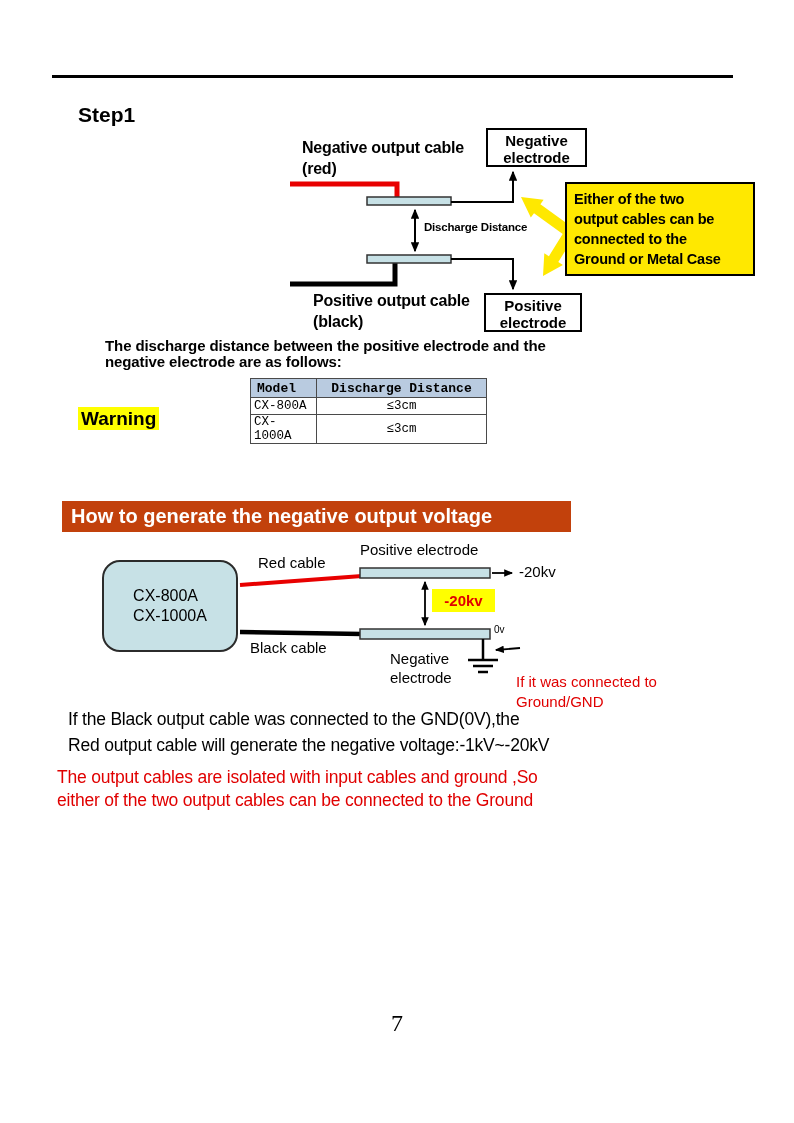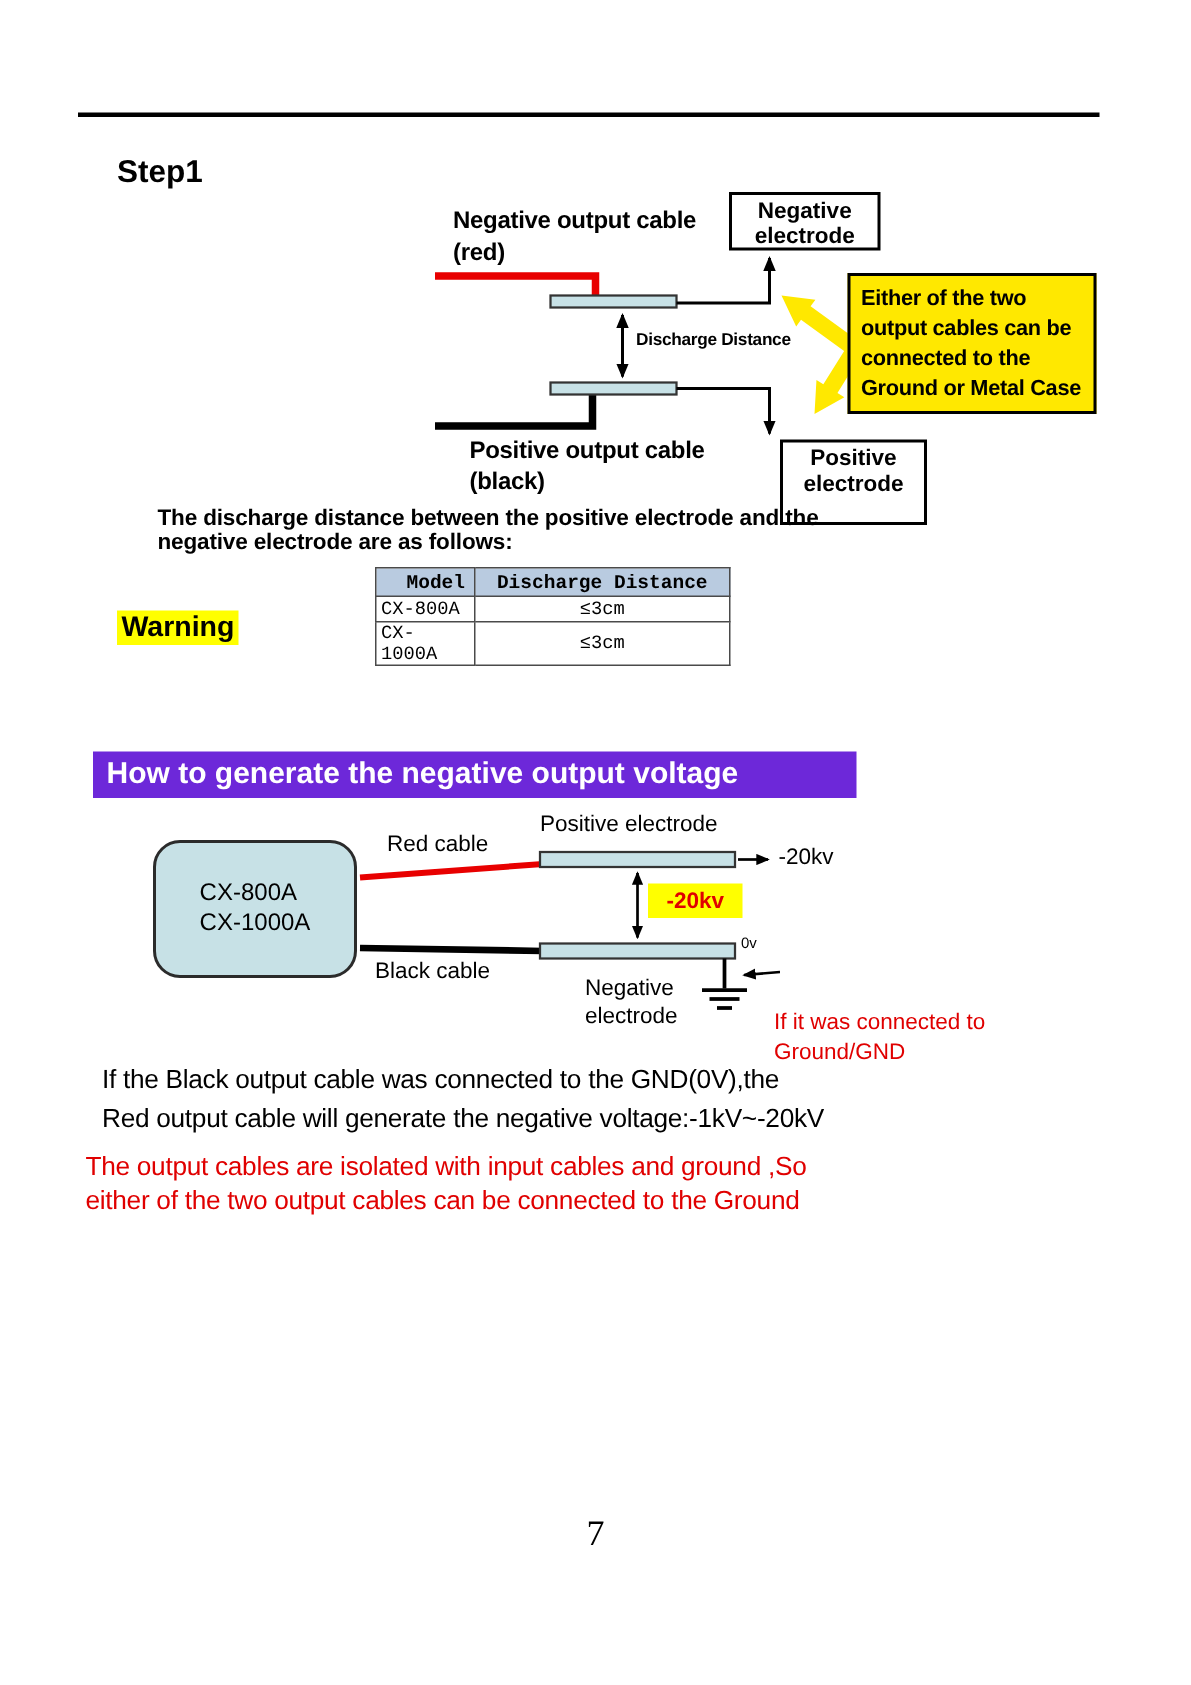--- a/index.html
+++ b/index.html
@@ -26,46 +26,46 @@
   #ps-box .lbl { font-size:17px; font-weight:bold; text-align:left; line-height:21px; }
 
   #neg-cable-label { left:302px; top:137px; font-size:16px; font-weight:bold; line-height:21px; letter-spacing:-0.2px; }
   #pos-cable-label { left:313px; top:290px; font-size:16px; font-weight:bold; line-height:21px; letter-spacing:-0.2px; }
 
   .electrode-box {
     background:#fff; border:2px solid #000; text-align:center;
     font-size:15px; font-weight:bold; line-height:17px; padding-top:2px;
   }
   #neg-electrode-box { left:486px; top:128px; width:101px; height:39px; }
-  #pos-electrode-box { left:484px; top:293px; width:98px; height:57px;margin-left:36px; }
+  #pos-electrode-box { left:484px; top:293px; width:98px; height:39px; }
 
   #discharge-distance-label { left:424px; top:221px; font-size:11.5px; font-weight:bold; letter-spacing:-0.2px; }
 
   #ground-callout {
-    left:565px; top:182px; width:166px; background:#ffe800;
+    left:565px; top:182px; width:190px; background:#ffe800;
     border:2px solid #000; padding:5px 7px;
     font-size:14.5px; font-weight:bold; line-height:20px; letter-spacing:-0.2px;
   }
 
   #intro-text { left:105px; top:338px; font-size:15px; font-weight:bold; line-height:16px; letter-spacing:-0.1px; }
 
   #dd-table { left:250px; top:378px; border-collapse:collapse; font-family:"Liberation Mono", monospace; }
   #dd-table td, #dd-table th { border:1px solid #4a4a4a; }
   #dd-table th { background:#b9cbe0; font-size:13px; font-weight:bold; height:19px; padding:0 6px; }
   #dd-table td { background:#fff; font-size:12.5px; height:17px; padding:0 3px; }
   #dd-table .c-model { width:66px; text-align:left; }
   #dd-table .c-dist  { width:170px; text-align:center; }
-  #dd-table th.c-model { text-align:right; }
+  #dd-table th.c-model { text-align:left; }
 
   #warning-label { left:78px; top:408px; }
   #warning-label span { background:#ffff00; font-size:19px; font-weight:bold; padding:1px 3px; }
   #warning-text { left:99px; top:441px; width:540px; color:#e00000; font-size:15px; font-weight:bold; line-height:18.5px; }
 
   #section-banner {
-    left:62px; top:501px; width:509px; height:31px; background:#6d28d9;
+    left:62px; top:501px; width:509px; height:31px; background:#c2410c;
     color:#fff; font-size:20px; font-weight:bold;
     display:flex; align-items:center; padding-left:9px;
   }
 
   #cx-box {
     left:102px; top:560px; width:136px; height:92px;
     background:#c7e1e6; border:2px solid #2b2b2b; border-radius:18px;
     display:flex; align-items:center; justify-content:center;
   }
   #cx-box .lbl { font-size:16px; line-height:20px; text-align:left; }

